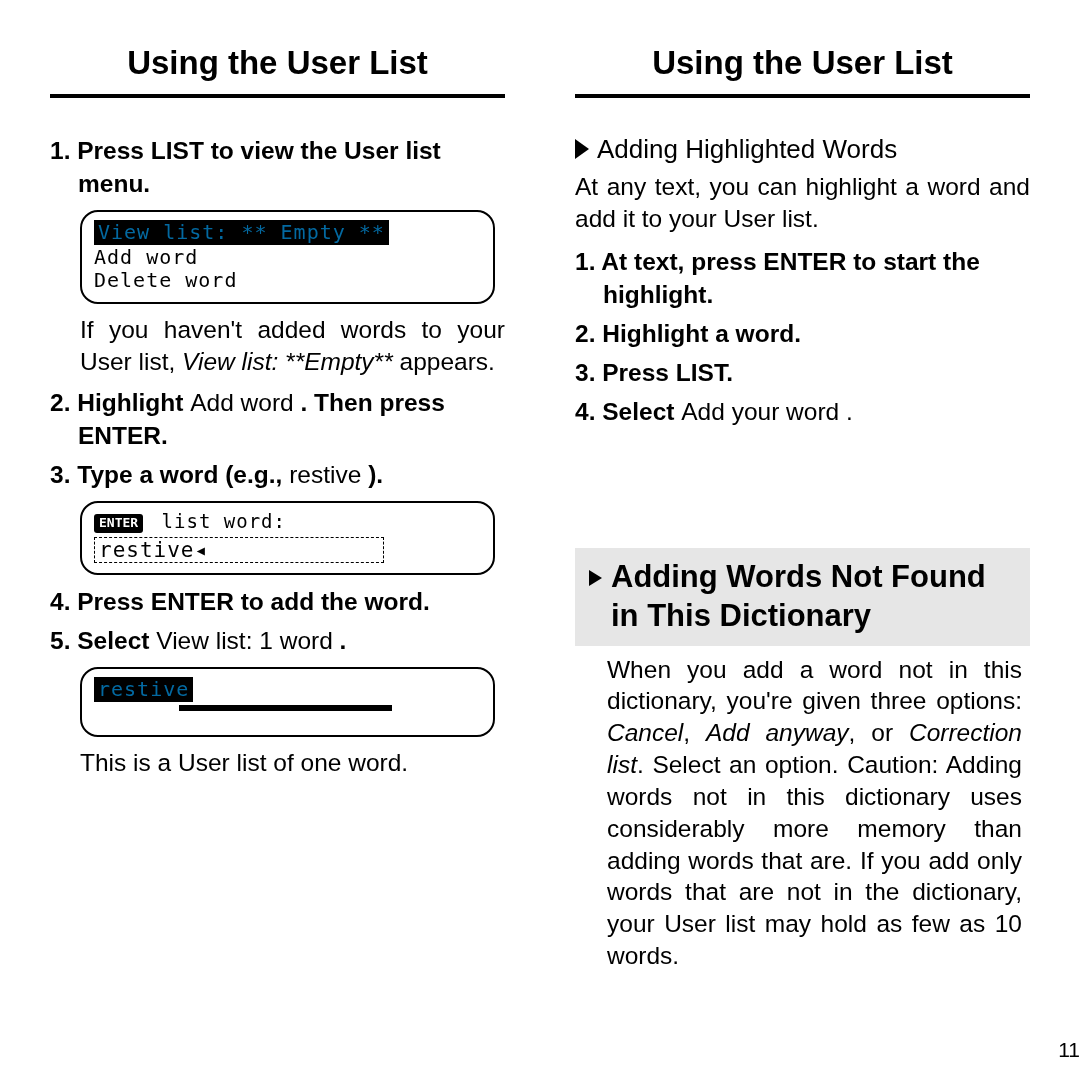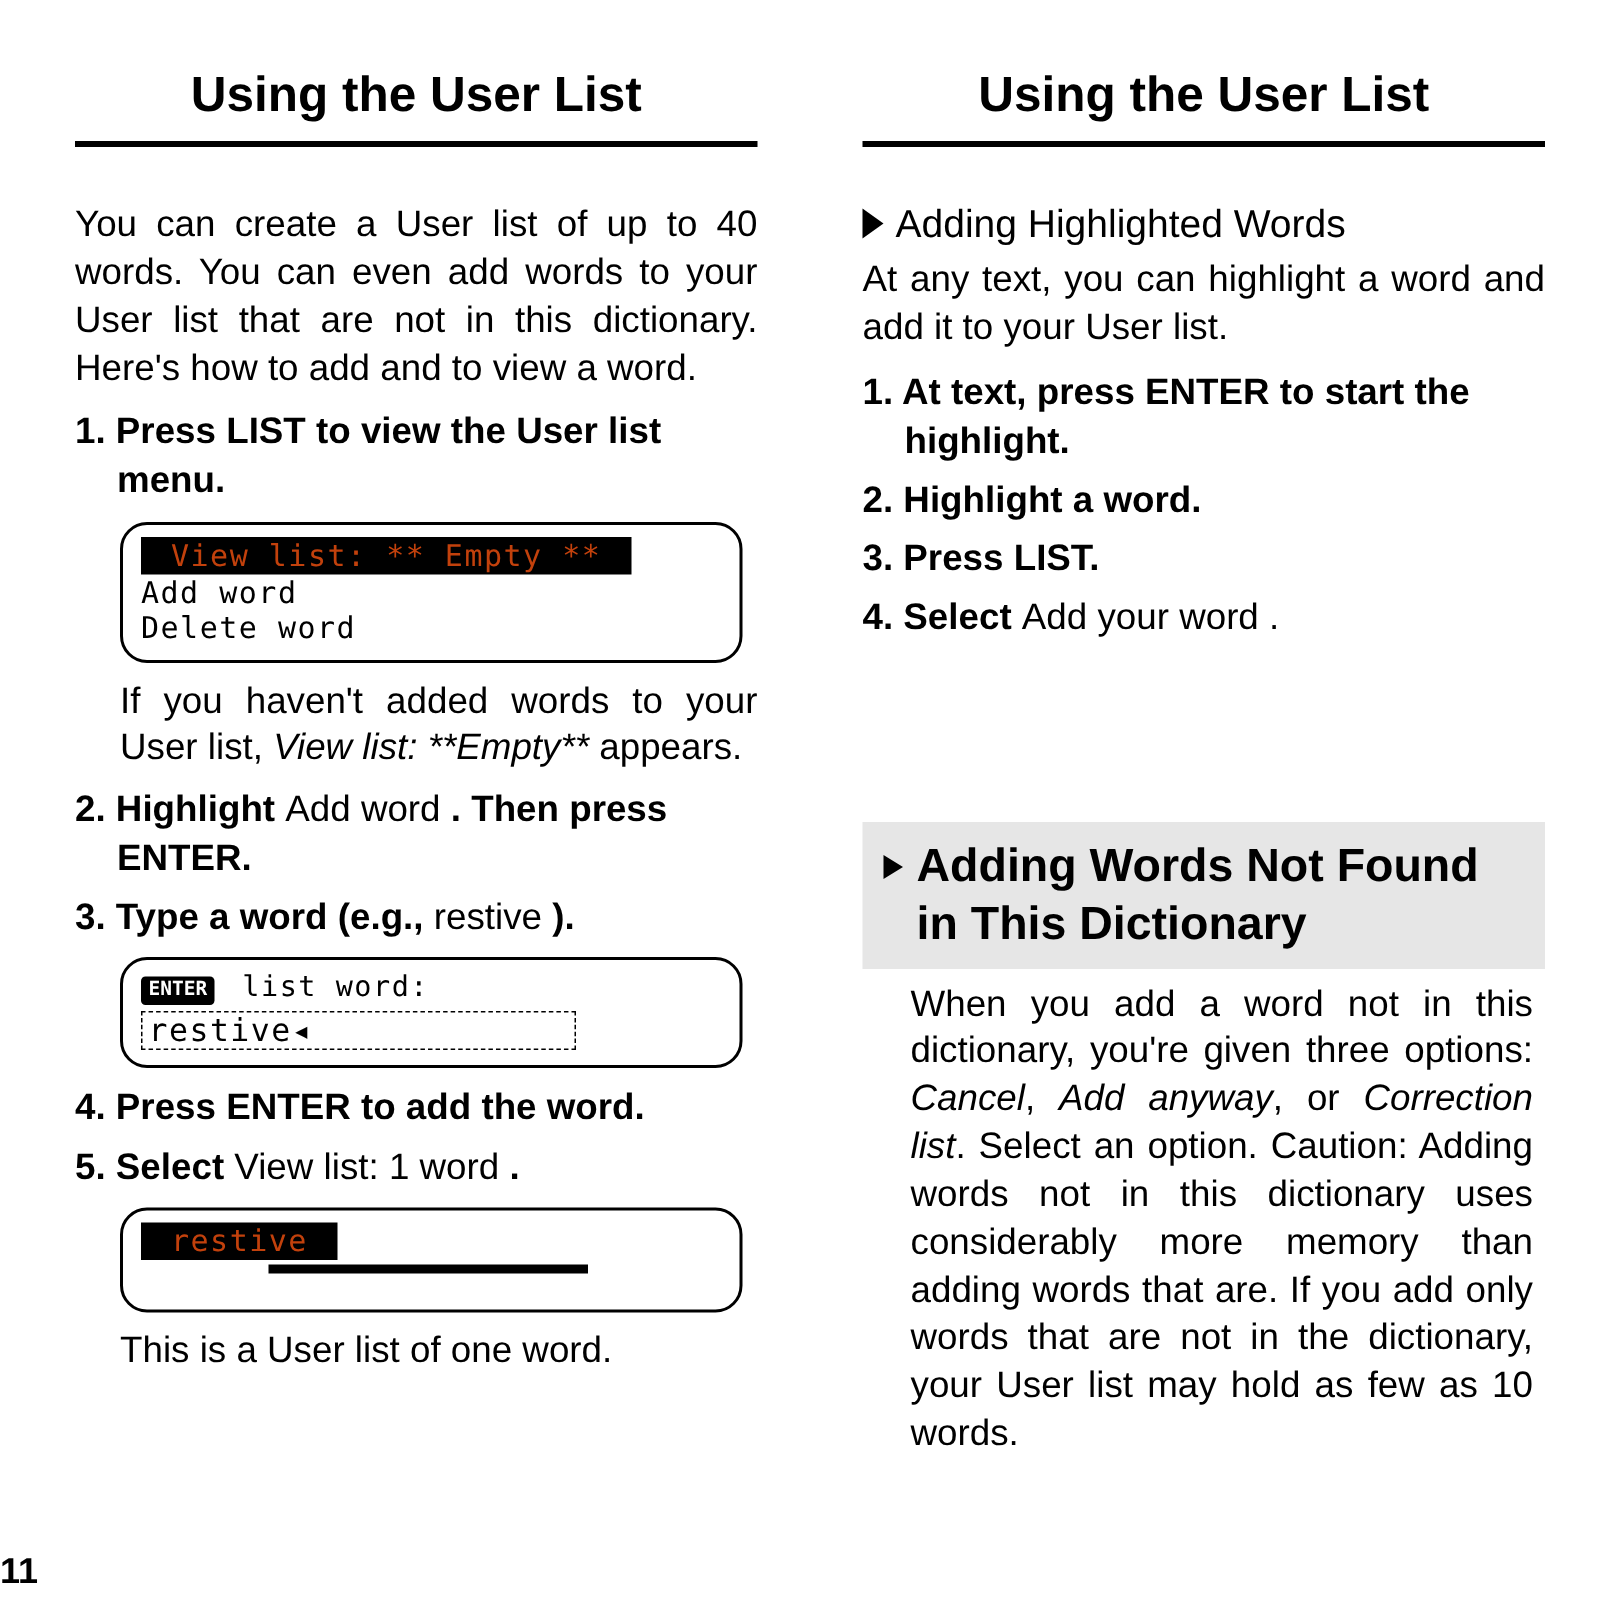--- a/index.html
+++ b/index.html
@@ -9,40 +9,39 @@
 .title{font-size:33px;font-weight:bold;text-align:center;margin:4px 0 12px}
 .rule{border:none;border-top:4px solid #000;margin:0 0 36px}
 p{font-size:24.5px;line-height:1.3;margin:0 0 10px;text-align:justify}
 ol{list-style:none;margin:0;padding:0}
 ol>li{font-size:24.5px;line-height:1.35;margin:2px 0 6px;padding-left:28px;text-indent:-28px}
 ol>li .b{font-weight:bold}
 .ital{font-style:italic}
 .lcd{border:2px solid #000;border-radius:18px;padding:8px 12px 10px;margin:10px 10px 10px 30px;font-family:"Lucida Console",Monaco,monospace;letter-spacing:1px}
 .lcd .row{font-size:20px;line-height:1.15}
 .lcd .rowB{font-size:19px;line-height:1.15}
-.lcd .hlrow{display:inline-block;background:#000;color:#c2410c;padding:1px 20px;margin-bottom:1px}
+.lcd .hlrow{display:inline-block;background:#000;color:#0369a1;padding:1px 4px;margin-bottom:1px}
 .lcd .lcdinput{display:inline-block;border:1px dashed #000;padding:0 4px;min-width:280px;font-size:21px}
 .lcd .enterkey{display:inline-block;background:#000;color:#ffffff;font-size:13px;font-weight:bold;padding:2px 5px;border-radius:3px;vertical-align:1px;margin-right:6px;letter-spacing:0}
 .lcd .scroll{height:6px;background:#000;width:55%;margin:2px 0 0 22%}
 .note{font-size:24.5px;line-height:1.3;margin:10px 0 8px 30px;text-align:justify}
 .subhead{font-size:26px;margin:0 0 6px}
 .subhead .tri{display:inline-block;border-left:14px solid #000;border-top:10px solid transparent;border-bottom:10px solid transparent;vertical-align:-1px;margin-right:8px}
 .boxhead{background:#e6e6e6;font-weight:bold;font-size:31px;padding:10px 12px 10px 36px;text-indent:-22px;line-height:1.25;margin:120px 0 8px}
 .boxhead::before{content:"";display:inline-block;width:0;height:0;border-left:13px solid #000;border-top:8px solid transparent;border-bottom:8px solid transparent;margin-right:9px;vertical-align:1px}
 .boxbody{font-size:24.5px;line-height:1.3;padding:0 8px 0 32px;text-align:justify}
-.pgnum{position:absolute;bottom:18px;left:0;right:0;text-align:left;font-weight:bold;font-size:24px}
+.pgnum{position:absolute;bottom:18px;left:0;right:0;text-align:right;font-weight:normal;font-size:21px}
 </style>
 </head>
 <body>
 
 <div class="page">
   <div class="col">
     <div class="title">Using the User List</div>
     <hr class="rule">
-    <p>You can create a User list of up to 40 words. You can even add words to your User list that are not in this dictionary. Here's how to add and to view a word.</p>
 
     <ol>
       <li><span class="b">1. Press LIST to view the User list menu.</span></li>
     </ol>
 
     <div class="lcd">
       <div class="row"><span class="hlrow">View list: ** Empty **</span></div>
       <div class="row">Add word</div>
       <div class="row">Delete word</div>
     </div>

